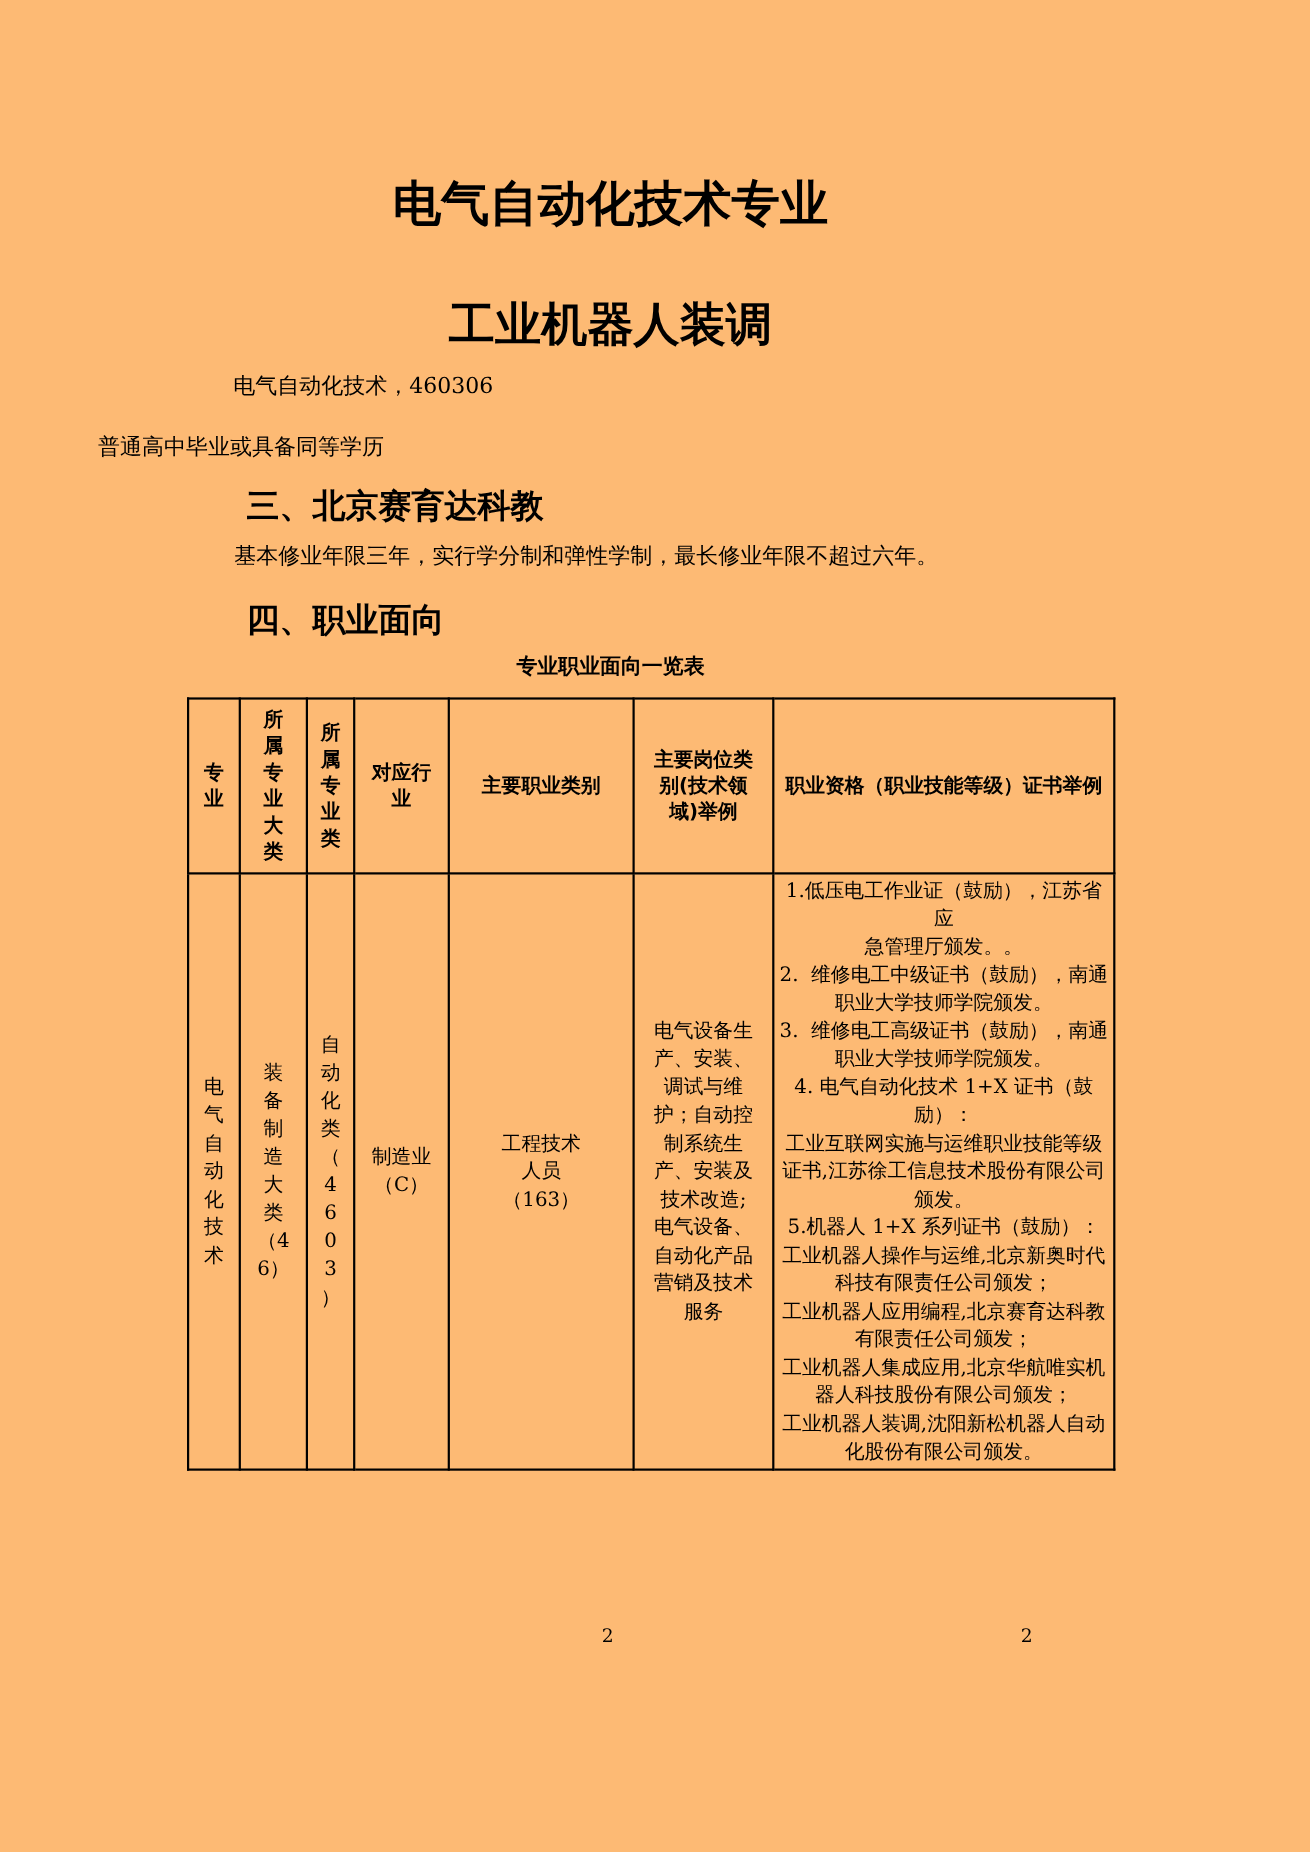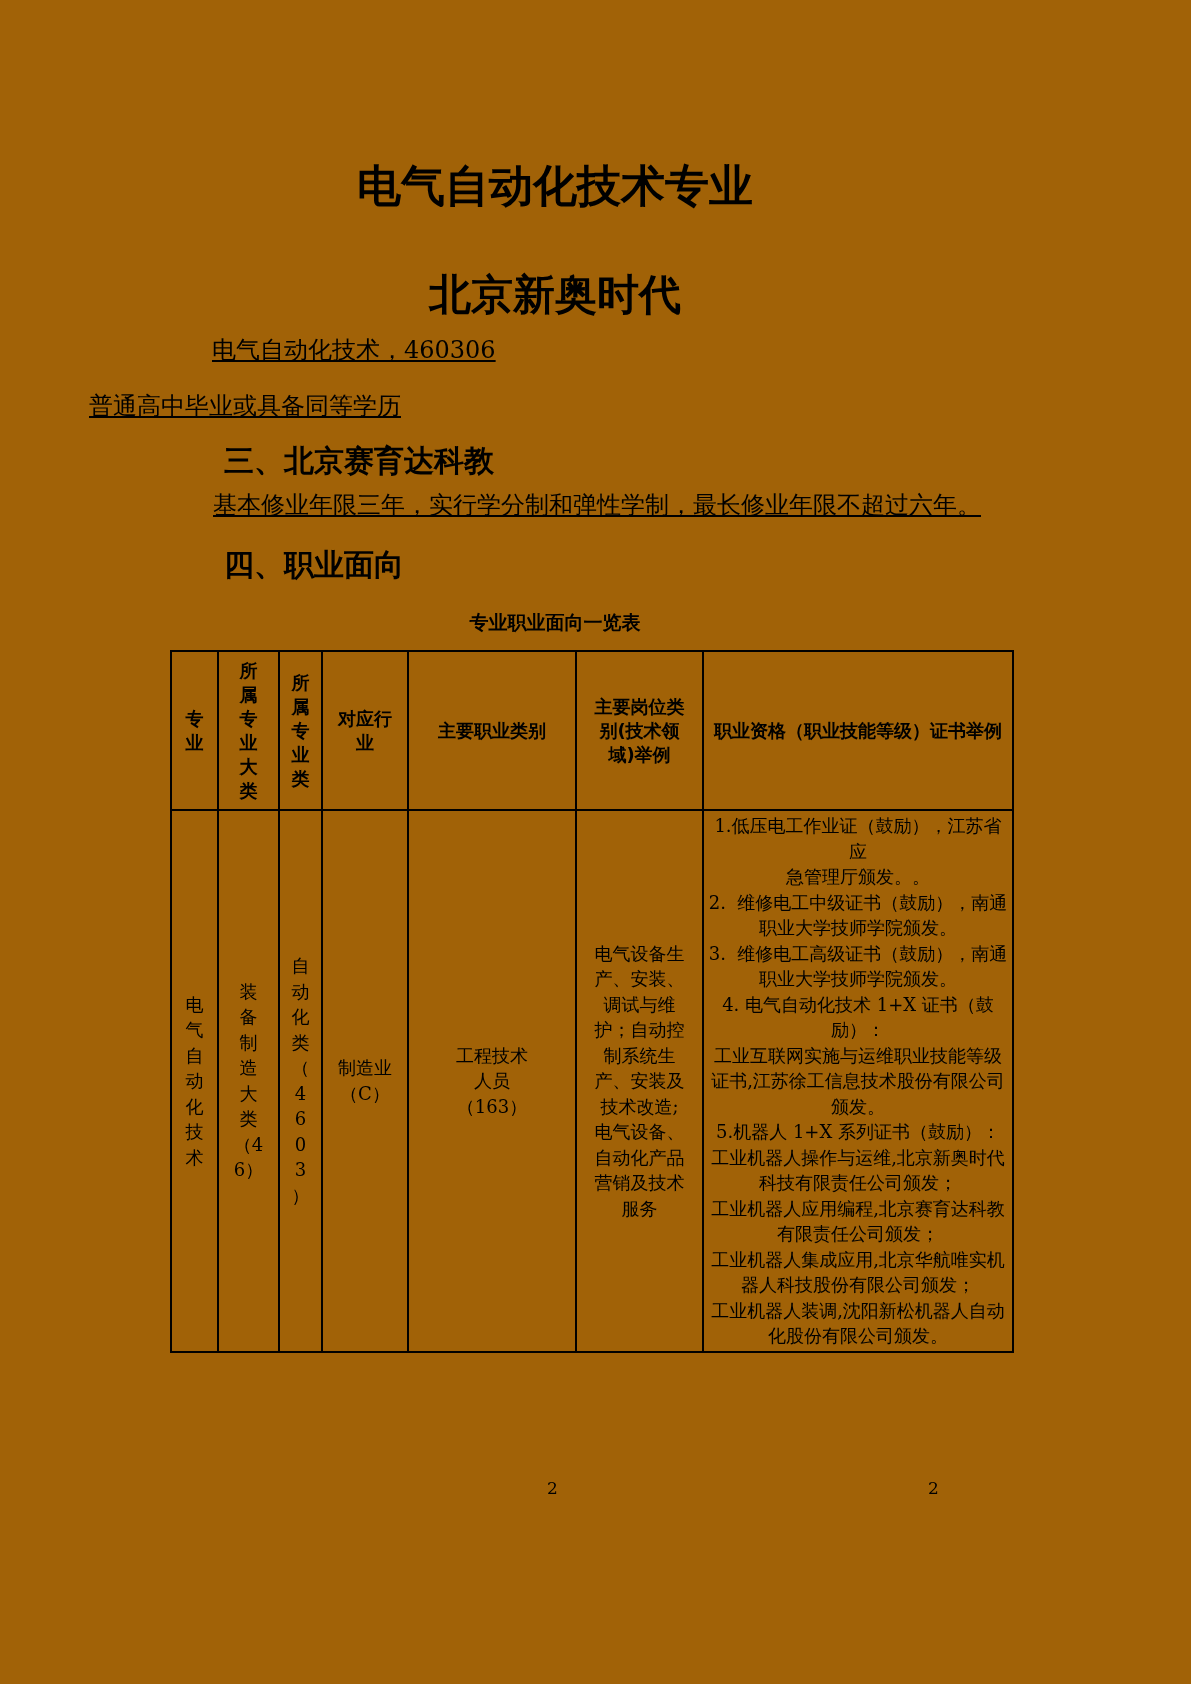--- a/index.html
+++ b/index.html
@@ -1,42 +1,41 @@
 <!DOCTYPE html>
 <html><head>
 <meta charset="utf-8">
 <style>
   html,body { margin:0; padding:0; background:#888; }
   .page {
     position:relative; width:1191px; height:1684px; margin:0 auto;
-    background:#a16207; color:#000;
+    background:#fdba74; color:#000;
     font-family:"DejaVu Serif","Liberation Serif",serif;
     overflow:hidden;
   }
   .doc-title {
     margin:163px 0 0 0; width:1110px; text-align:center;
     font-family:"DejaVu Sans","Liberation Sans",sans-serif;
     font-weight:bold; font-size:44px; line-height:46px;
   }
   .doc-subtitle {
     margin:64px 0 0 0; width:1110px; text-align:center;
     font-family:"DejaVu Sans","Liberation Sans",sans-serif;
     font-weight:bold; font-size:42px; line-height:44px;
   }
   .sec-h {
     font-family:"DejaVu Sans","Liberation Sans",sans-serif;
     font-weight:bold; font-size:30px; line-height:32px; margin:0;
   }
   .sec-p {
-    font-size:24px; line-height:22px; margin:0;
+    font-size:20px; line-height:22px; margin:0;
     font-family:"DejaVu Serif","Liberation Serif",serif;
-    text-decoration:underline;
   }
   .tbl-caption {
-    margin:31px 0 0 0; width:1110px; text-align:center;
+    margin:15px 0 0 0; width:1110px; text-align:center;
     font-family:"DejaVu Sans","Liberation Sans",sans-serif;
     font-weight:bold; font-size:19px; line-height:21px;
   }
   table.face {
     border-collapse:collapse; table-layout:fixed;
     margin:17px 0 0 170px; width:842px;
   }
   table.face th, table.face td {
     border:2px solid #000; box-sizing:border-box;
     vertical-align:middle; text-align:center;
@@ -63,21 +62,21 @@
   }
   .pageno.center { left:547px; top:1479px; }
   .pageno.right  { left:928px; top:1479px; }
 </style>
 </head>
 <body>
 
 <div class="page">
 
   <div class="doc-title">电气自动化技术专业</div>
-  <div class="doc-subtitle">北京新奥时代</div>
+  <div class="doc-subtitle">工业机器人装调</div>
 
   <div class="sec-p" style="margin:22px 0 0 212px">电气自动化技术，460306</div>
 
   <div class="sec-p" style="margin:34px 0 0 89px">普通高中毕业或具备同等学历</div>
 
   <div class="sec-h" style="margin:28px 0 0 224px">三、北京赛育达科教</div>
   <div class="sec-p" style="margin:17px 17px 0 213px">基本修业年限三年，实行学分制和弹性学制，最长修业年限不超过六年。</div>
 
   <div class="sec-h" style="margin:33px 0 0 224px">四、职业面向</div>
 

